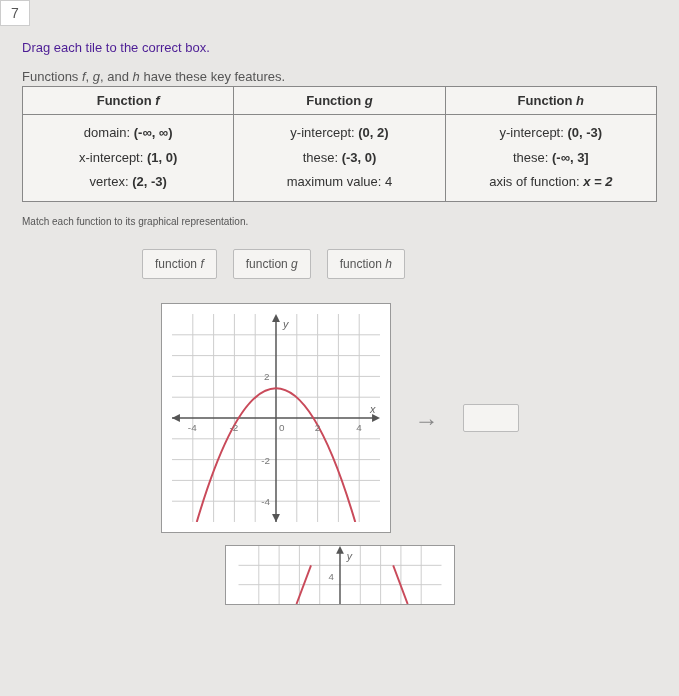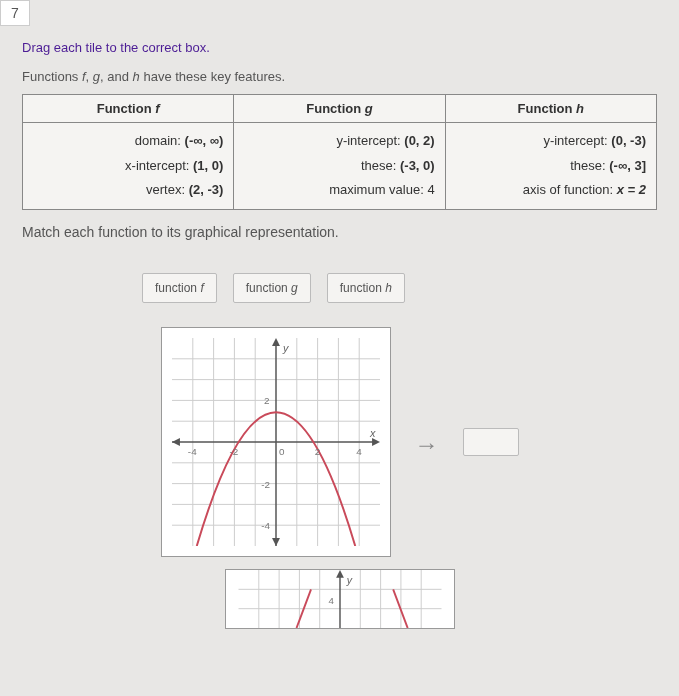--- a/index.html
+++ b/index.html
@@ -1,27 +1,27 @@
 <!DOCTYPE html>
 <html><head>
 <meta charset="utf-8">
 <style>
 *{box-sizing:border-box;margin:0;padding:0}
 body{font-family:Arial,sans-serif;background:#e8e7e5;width:679px;height:696px;color:#333}
 .qnum{background:#fff;border:1px solid #ccc;padding:4px 10px;display:inline-block;font-size:14px;color:#555}
 .content{padding:14px 22px}
 .instr{font-size:13px;color:#4c1d95;margin-bottom:14px}
-.sub{font-size:13px;color:#555;margin-bottom:10px}
+.sub{font-size:13px;color:#555;margin-bottom:2px}
 .feat-table{width:100%;border-collapse:collapse;background:#f5f4f2;margin-bottom:14px}
-.feat-table th,.feat-table td{border:1px solid #888;padding:6px 10px;font-size:13px;text-align:right;vertical-align:top}
+.feat-table th,.feat-table td{border:1px solid #888;padding:6px 10px;font-size:13px;text-align:center;vertical-align:top}
 .feat-table th{text-align:center;font-weight:bold;width:33.3%}
 .cellv{line-height:1.9}
 .it{font-style:italic}
 .b{font-weight:bold}
-.match{font-size:14px;color:#555;margin-bottom:33px}
+.match{font-size:10px;color:#555;margin-bottom:22px}
 .tiles{display:flex;gap:16px;justify-content:flex-start;margin-left:120px;margin-bottom:24px}
 .tile{background:#f5f4f2;border:1px solid #bbb;padding:7px 12px;font-size:12px;color:#555;border-radius:2px}
 .graph-area{display:flex;align-items:center;justify-content:center;gap:24px;margin-bottom:12px}
 .graph-box{width:230px;height:230px;background:#fff;border:1px solid #999;position:relative;padding:10px}
 .drop{width:56px;height:28px;border:1px solid #bbb;background:#f5f4f2;border-radius:2px}
 .arrow{font-size:24px;color:#888}
 .grid{position:absolute;inset:10px}
 .grid line{stroke:#ccc;stroke-width:1}
 .grid .axis{stroke:#555;stroke-width:1.5}
 .grid .curve{stroke:#c94a5a;stroke-width:2;fill:none}

